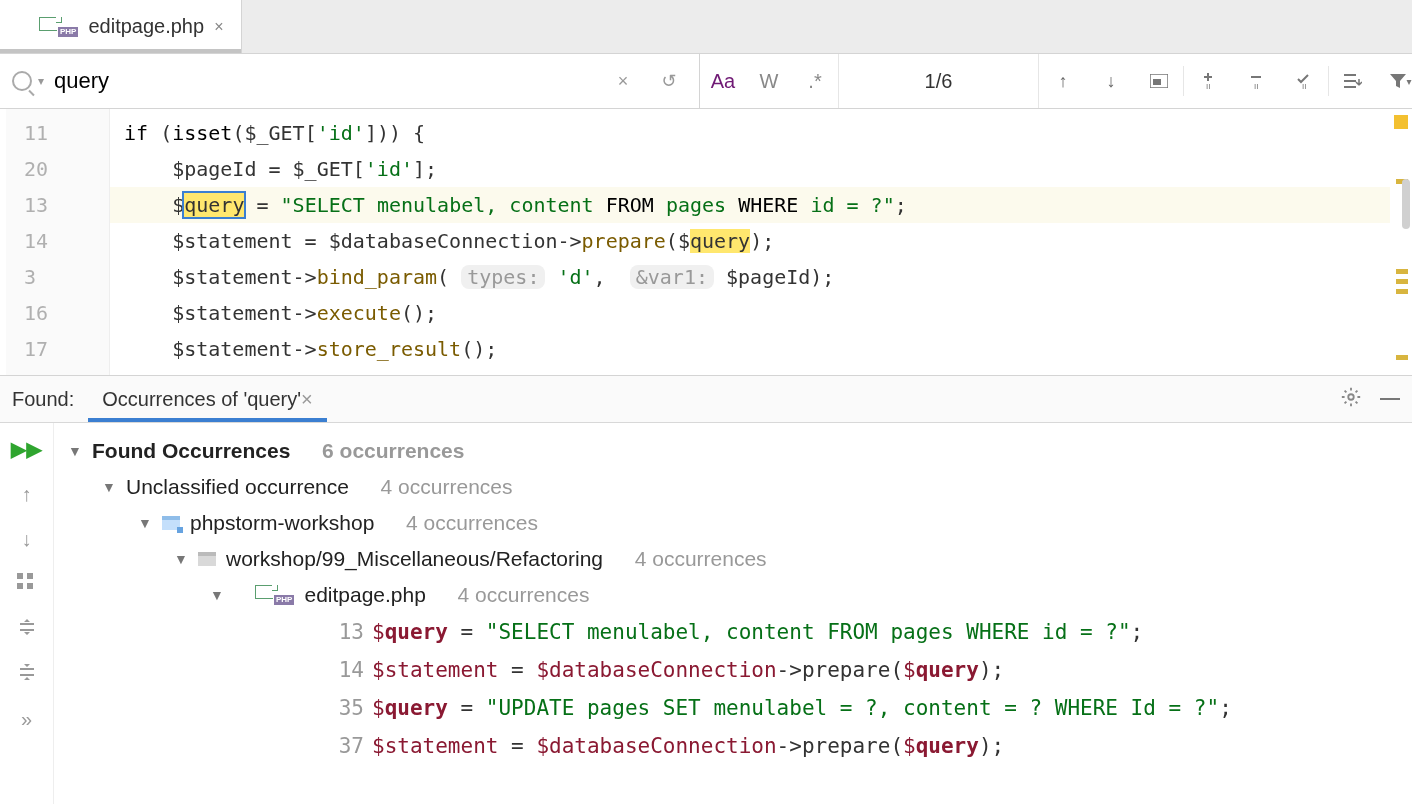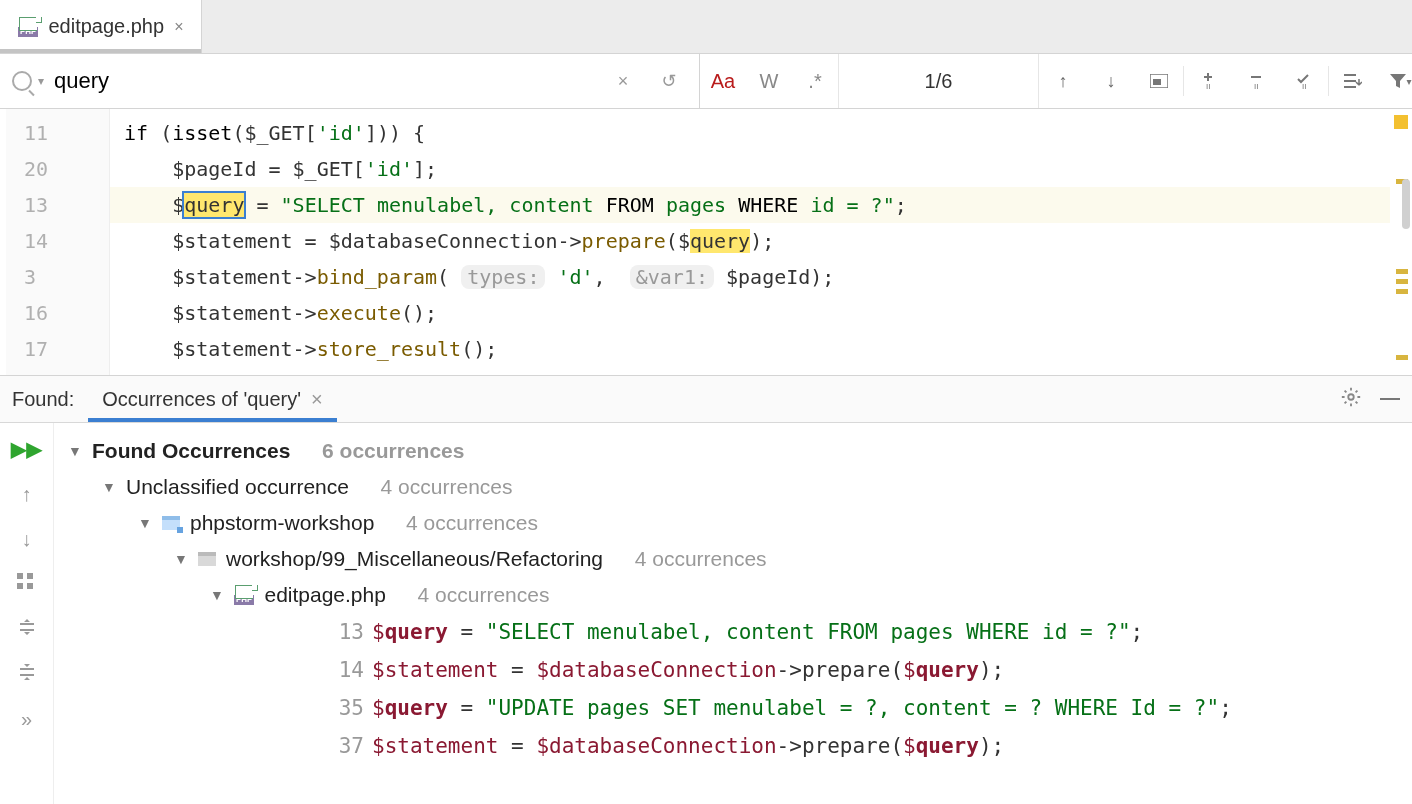--- a/index.html
+++ b/index.html
@@ -3,33 +3,33 @@
 <meta charset="utf-8">
 <style>
 * { margin: 0; padding: 0; box-sizing: border-box; }
 body { font-family: -apple-system, "Segoe UI", sans-serif; font-size: 14px; color: #333; background: #fff; width: 1412px; height: 804px; overflow: hidden; display: flex; flex-direction: column; }
 .tab-bar { background: #ececec; height: 54px; display: flex; align-items: stretch; border-bottom: 1px solid #d4d4d4; }
 .tab { background: #fff; display: flex; align-items: center; padding: 0 18px; gap: 10px; border-right: 1px solid #d4d4d4; position: relative; }
 .tab.active::after { content: ""; position: absolute; bottom: 0; left: 0; right: 0; height: 4px; background: #c4c4c4; }
 .php-icon { display: inline-flex; flex-direction: column; align-items: center; font-size: 8px; font-weight: bold; }
 .php-icon .doc { width: 18px; height: 14px; background: #fff; border: 1px solid #5a9e6f; border-right: none; position: relative; }
 .php-icon .doc::after { content: ""; position: absolute; right: -5px; top: -1px; width: 5px; height: 5px; border-right: 1px solid #5a9e6f; border-bottom: 1px solid #5a9e6f; background: #fff; }
-.php-icon .lbl { background: #8a7aa8; color: #fff; padding: 0 2px; line-height: 10px; margin-top: -4px; }
+.php-icon .lbl { background: #8a7aa8; color: #fff; padding: 0 2px; line-height: 10px; margin-top: -4px; margin-left: 40px; }
 .tab-name { font-size: 20px; }
 .tab-close { font-size: 16px; color: #888; cursor: pointer; }
 
 .search-bar { height: 55px; display: flex; align-items: stretch; border-bottom: 1px solid #d4d4d4; background: #fff; }
 .search-left { flex: 0 0 700px; display: flex; align-items: center; border-right: 1px solid #d4d4d4; padding: 0 12px; gap: 10px; }
 .mag { width: 20px; height: 20px; background: none; border: 2px solid #aaa; border-radius: 50%; position: relative; flex: none; }
 .mag::after { content: ""; position: absolute; right: -5px; bottom: -5px; width: 7px; height: 2px; background: #aaa; transform: rotate(45deg); }
 .search-input { flex: 1; border: none; outline: none; font-size: 22px; }
 .search-ibtn { width: 36px; display: flex; align-items: center; justify-content: center; color: #999; font-size: 18px; cursor: pointer; }
 .opt-group { display: flex; align-items: center; border-right: 1px solid #e6e6e6; }
 .opt { width: 46px; text-align: center; font-size: 20px; color: #888; cursor: pointer; }
-.opt.active { color: #b91c1c; }
+.opt.active { color: #701a75; }
 .count-cell { flex: 0 0 200px; display: flex; align-items: center; justify-content: center; font-size: 20px; border-right: 1px solid #e6e6e6; }
 .nav-btns { display: flex; align-items: center; gap: 0; flex: 1; }
 .nav-b { width: 48px; height: 100%; display: flex; align-items: center; justify-content: center; color: #666; cursor: pointer; font-size: 18px; }
 .vsep { width: 1px; height: 30px; background: #e6e6e6; }
 
 .editor { flex: 0 0 266px; display: flex; position: relative; overflow: hidden; }
 .gutter { width: 104px; background: #fafafa; border-right: 1px solid #eee; font-family: ui-monospace, Menlo, Consolas, monospace; font-size: 20px; color: #b0b0b0; padding-top: 6px; margin-left: 6px; }
 .gutter div { height: 36px; line-height: 36px; text-align: left; padding-left: 18px; }
 .code { flex: 1; font-family: ui-monospace, Menlo, Consolas, monospace; font-size: 20px; padding-top: 6px; white-space: pre; background: #fff; }
 .cl { height: 36px; line-height: 36px; padding-left: 14px; }
@@ -37,21 +37,21 @@
 .kw { color: #000000; }
 .str { color: #067017; }
 .fn { color: #7a5b00; }
 .hint { background: #f0f0f0; color: #999; border-radius: 8px; padding: 0 6px; }
 .sel { background: #ffe76e; outline: 2px solid #3b7fd1; }
 .occ { background: #ffe76e; }
 .markers { width: 22px; background: #fff; position: relative; }
 .markers .m { position: absolute; right: 4px; width: 12px; height: 5px; background: #d8b53f; }
 
 .find-header { height: 48px; border-top: 1px solid #d4d4d4; border-bottom: 1px solid #d8d8d8; display: flex; align-items: center; padding: 0 12px; gap: 20px; font-size: 20px; background: #fafafa; }
-.find-tab { display: flex; align-items: center; gap: 10px; position: relative; padding: 10px 8px; }
+.find-tab { display: flex; align-items: center; position: relative; padding: 10px 8px; }
 .find-tab.active::after { content: ""; position: absolute; bottom: -1px; left: -6px; right: -6px; height: 4px; background: #3b7fd1; }
 .find-right { margin-left: auto; display: flex; gap: 18px; color: #777; font-size: 20px; }
 
 .find-body { flex: 1; display: flex; }
 .find-sidebar { width: 54px; border-right: 1px solid #eee; display: flex; flex-direction: column; align-items: center; gap: 22px; padding-top: 14px; color: #9a9a9a; font-size: 20px; }
 .find-sidebar .sib { cursor: pointer; }
 .rerun { color: #2fa52f; font-weight: bold; }
 .find-tree { flex: 1; font-size: 21px; padding: 10px 0; overflow: auto; }
 .tree-row { display: flex; align-items: center; gap: 10px; padding: 6px 10px; }
 .arrow { color: #777; font-size: 14px; display: inline-block; width: 14px; }

